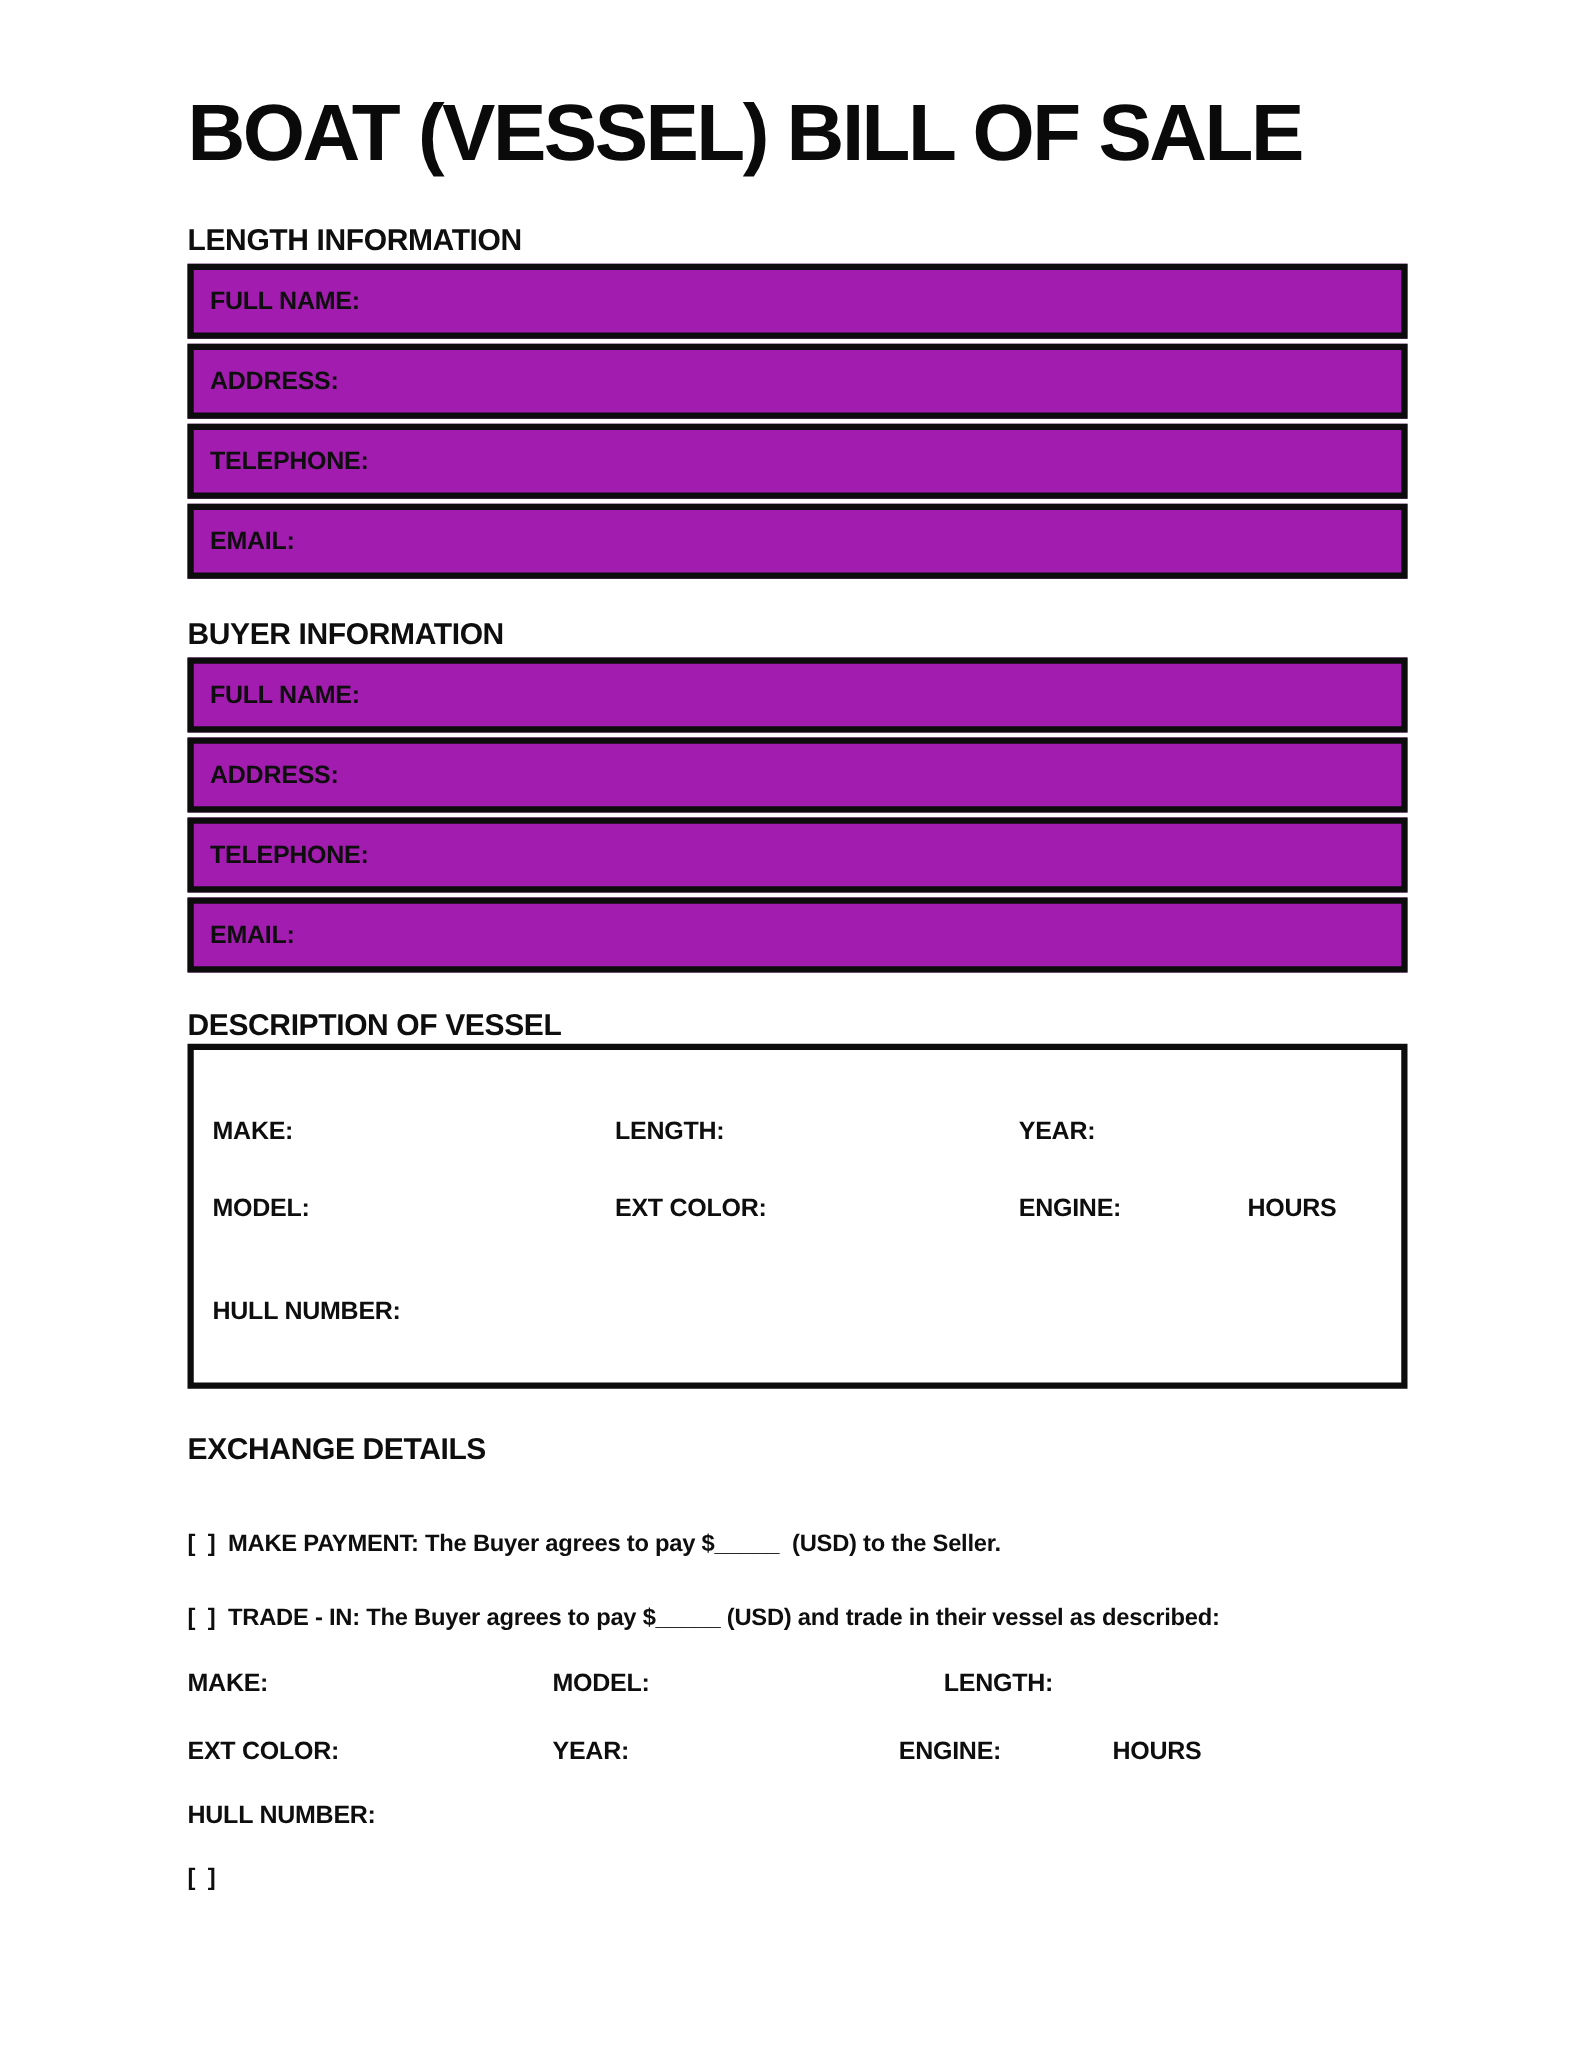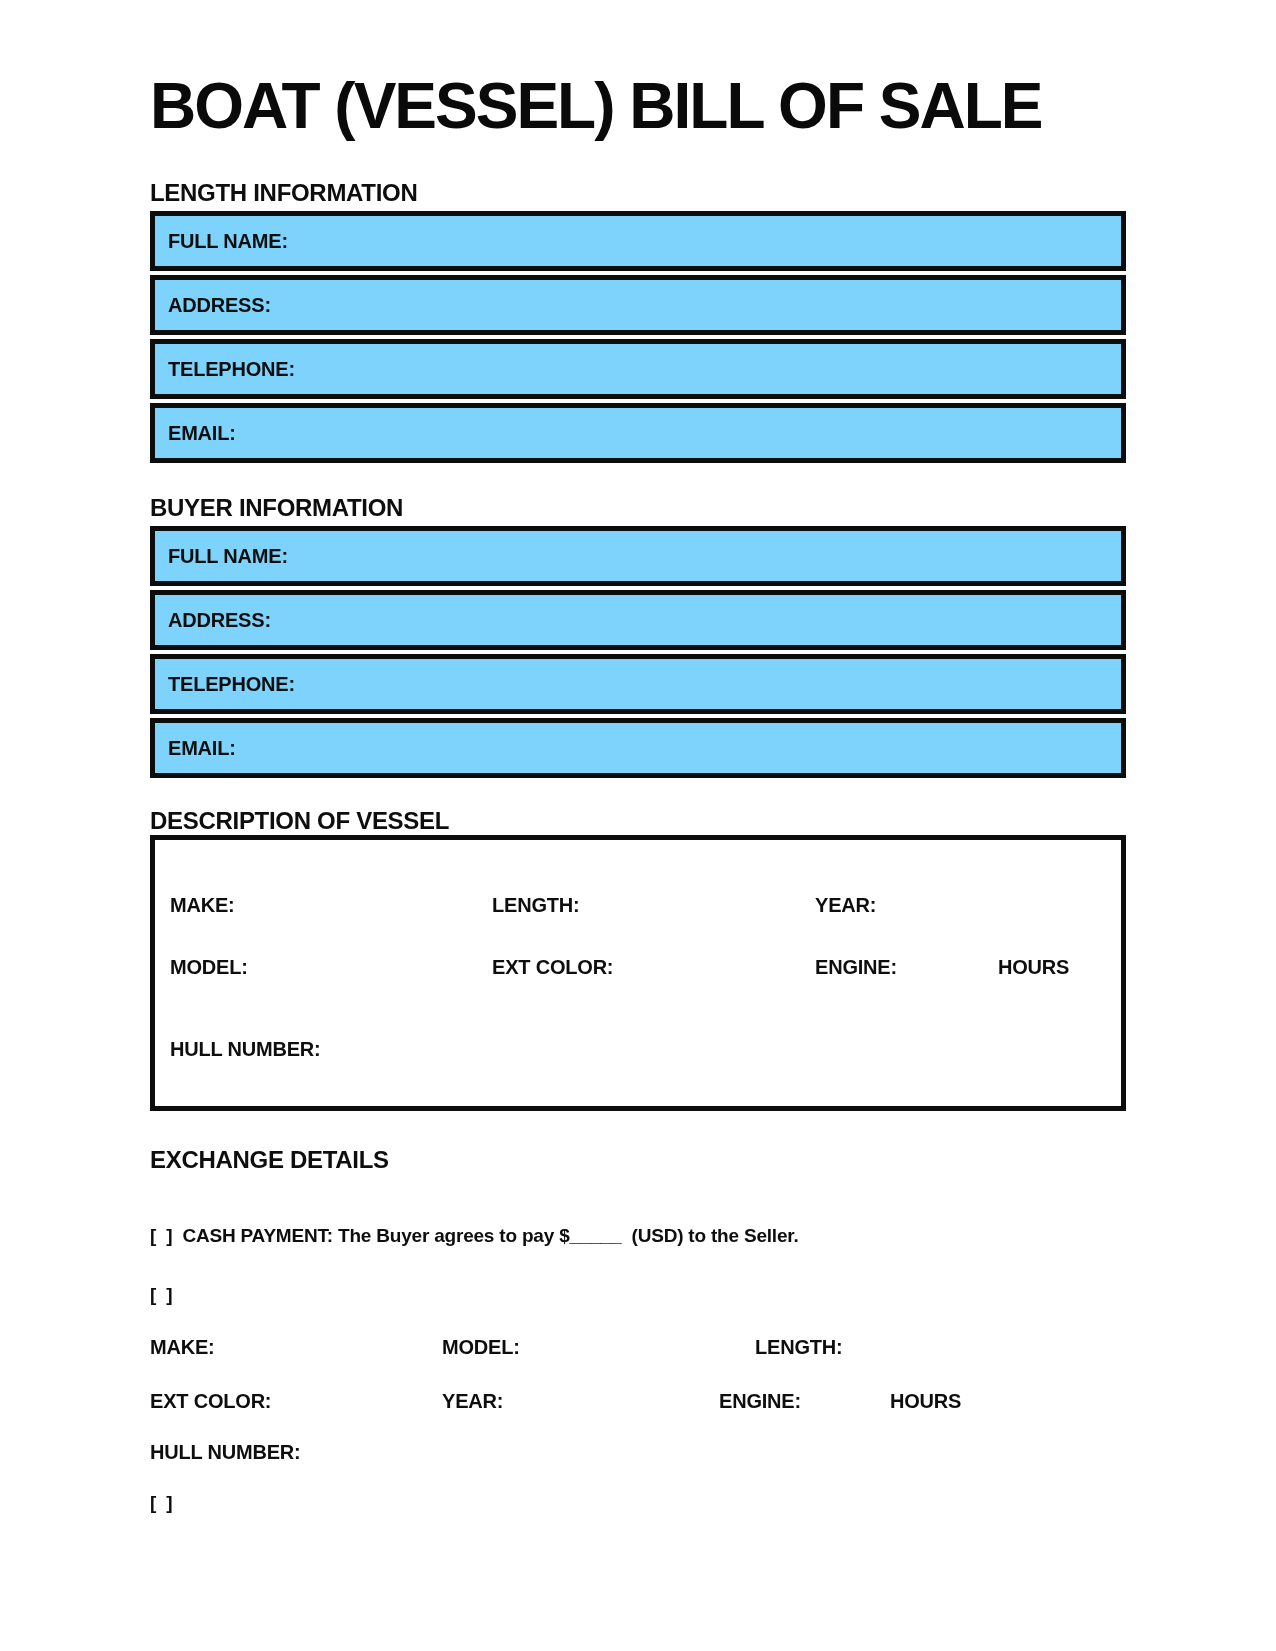--- a/index.html
+++ b/index.html
@@ -37,21 +37,21 @@
   .sec-heading.exchange { margin-top: 34px; }
 
   .info-table { width: 976px; }
   .field-row {
     height: 60px;
     border: 5px solid #0c0c0c;
     margin-top: 4px;
     display: flex;
     align-items: center;
     padding-left: 13px;
-    background: #7dd3fc;
+    background: #a21caf;
   }
   .field-row:first-child { margin-top: 0; }
 
   .label {
     font-size: 20px;
     line-height: 26px;
     letter-spacing: -0.2px;
     white-space: pre;
   }
 
@@ -153,25 +153,26 @@
     <div>
       <span class="label">HULL NUMBER:</span>
     </div>
   </div>
 </div>
 
 <div class="sec-heading exchange">EXCHANGE DETAILS</div>
 
 <div class="option-line option-cash">
   <span class="checkbox">[  ]</span>
-  <span class="opt-text">CASH PAYMENT: The Buyer agrees to pay $_____  (USD) to the Seller.</span>
+  <span class="opt-text">MAKE PAYMENT: The Buyer agrees to pay $_____  (USD) to the Seller.</span>
 </div>
 
 <div class="option-line option-trade">
   <span class="checkbox">[  ]</span>
+  <span class="opt-text">TRADE - IN: The Buyer agrees to pay $_____ (USD) and trade in their vessel as described:</span>
 </div>
 
 <div class="t-grid t-grid-1">
   <div>
     <span class="label">MAKE:</span>
   </div>
   <div>
     <span class="label">MODEL:</span>
   </div>
   <div>

